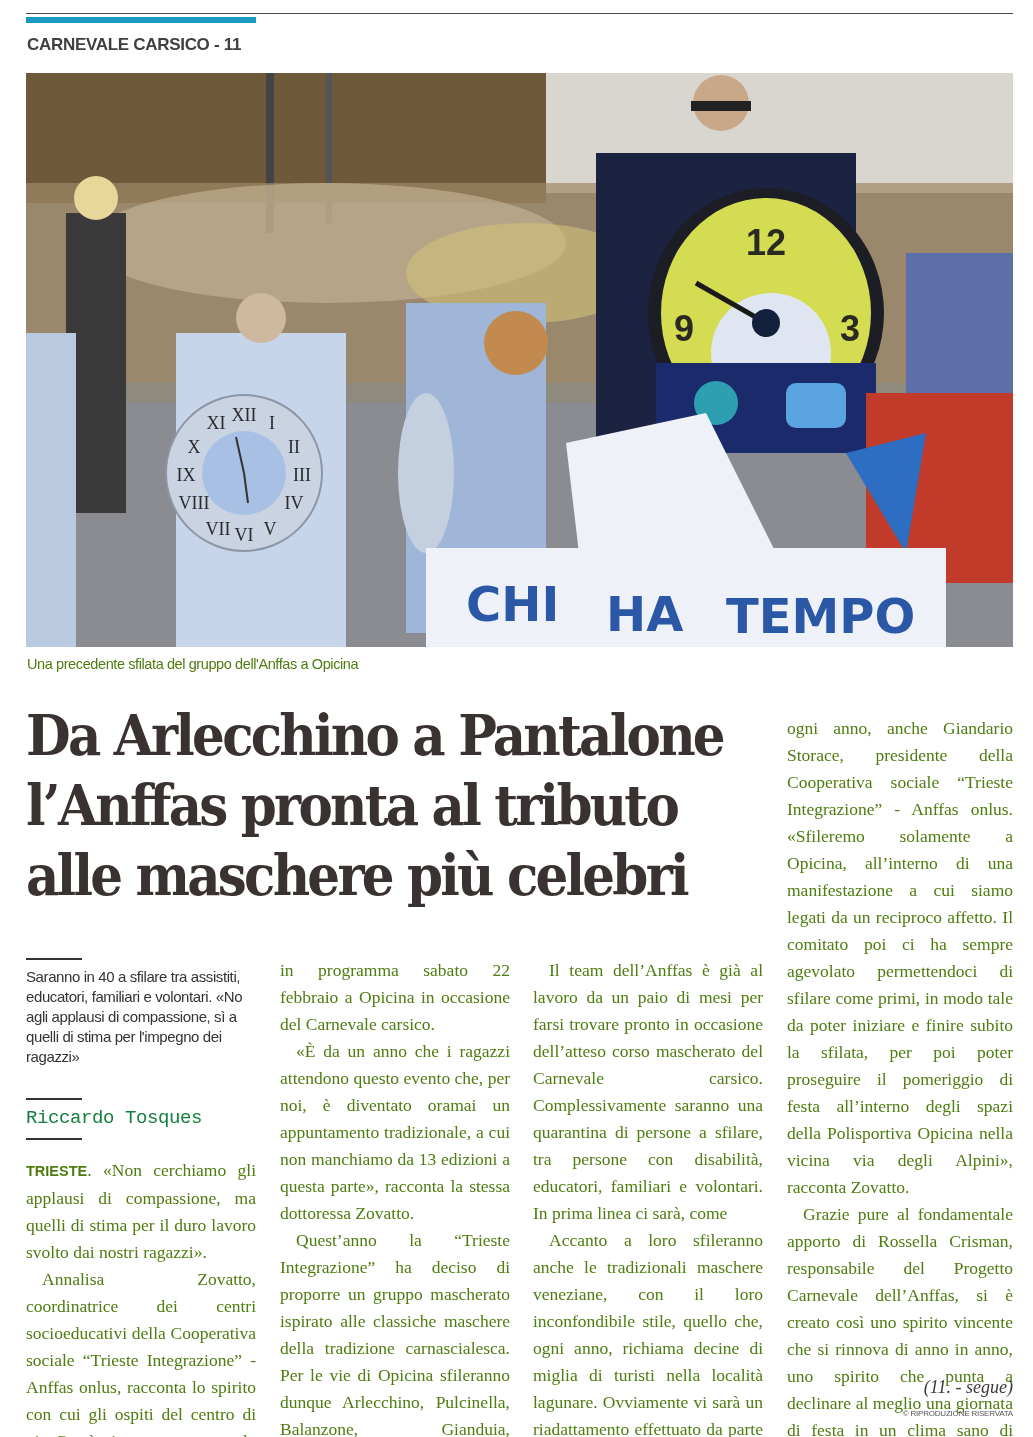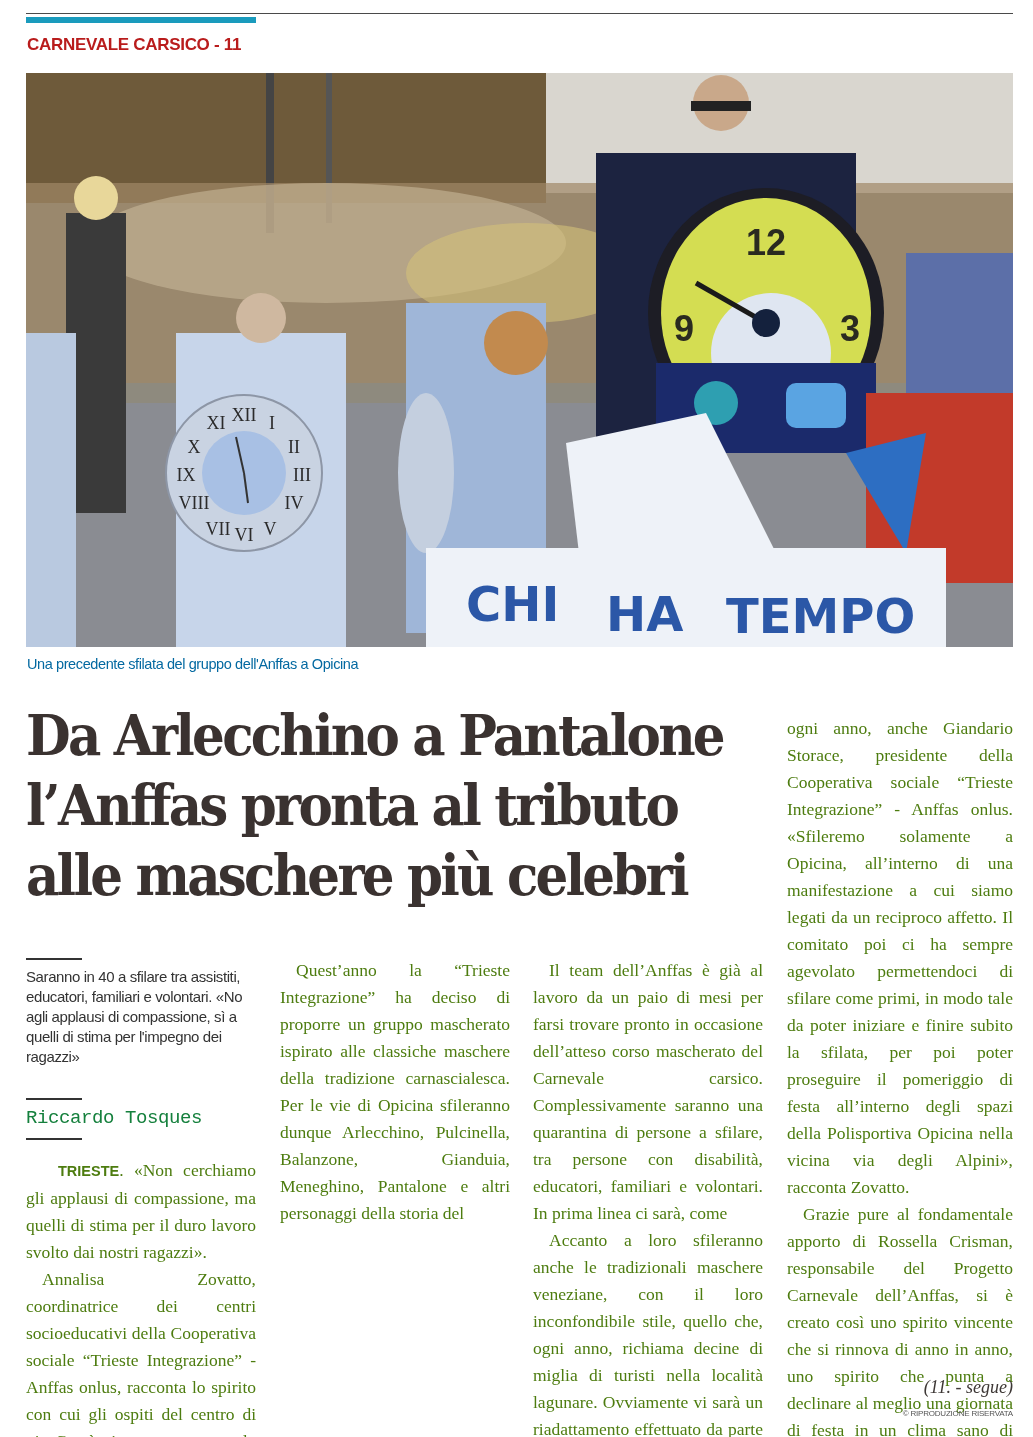--- a/index.html
+++ b/index.html
@@ -1,43 +1,43 @@
 <!DOCTYPE html>
 <html><head>
 <meta charset="utf-8">
 <style>
   html, body { margin: 0; padding: 0; background: #ffffff; }
   body { width: 1033px; height: 1437px; position: relative; overflow: hidden; color: #3a3432; }
   .top-rule { position: absolute; left: 26px; top: 13px; width: 987px; height: 1px; background: #4a4a4a; }
   .accent-bar { position: absolute; left: 26px; top: 17px; width: 230px; height: 6px; background: #1a9bbd; }
-  .kicker { position: absolute; left: 27px; top: 35px; font-family: "Liberation Sans", sans-serif; font-weight: bold; font-size: 17px; letter-spacing: -0.3px; color: #b91c1c; }
+  .kicker { position: absolute; left: 27px; top: 35px; font-family: "Liberation Sans", sans-serif; font-weight: bold; font-size: 17px; letter-spacing: -0.3px; color: #404040; }
 
   .photo { position: absolute; left: 26px; top: 73px; width: 987px; height: 574px; overflow: hidden;
            background: linear-gradient(180deg, #6b5a3e 0%, #8c7a5a 20%, #a89d8a 35%, #8a8f9a 55%, #7a7f8c 75%, #6f7380 100%); }
   .photo svg { display: block; }
-  .caption { position: absolute; left: 27px; top: 656px; font-family: "Liberation Sans", sans-serif; font-size: 14.5px; letter-spacing: -0.4px; color: #0369a1; }
+  .caption { position: absolute; left: 27px; top: 656px; font-family: "Liberation Sans", sans-serif; font-size: 14.5px; letter-spacing: -0.4px; color: #4d7c0f; }
 
   .headline { position: absolute; left: 26px; top: 700px; width: 750px; font-family: "DejaVu Serif", serif; font-weight: bold; font-size: 56px; line-height: 70px; letter-spacing: -3px; color: #3a3230; transform: scaleX(0.92); transform-origin: left top; }
   .headline div { white-space: nowrap; }
 
   .short-rule { height: 2px; width: 56px; background: #333; }
   .deck-rule1 { position: absolute; left: 26px; top: 958px; }
   .deck { position: absolute; left: 26px; top: 967px; width: 235px; font-family: "Liberation Sans", sans-serif; font-size: 15px; line-height: 20px; letter-spacing: -0.4px; color: #333; }
   .deck-rule2 { position: absolute; left: 26px; top: 1098px; }
   .byline { position: absolute; left: 26px; top: 1107px; font-family: Liberation Mono, monospace; font-size: 19px; letter-spacing: -0.4px; color: #15803d; }
   .deck-rule3 { position: absolute; left: 26px; top: 1138px; }
 
   .col { position: absolute; font-family: "Liberation Serif", serif; font-size: 17.5px; line-height: 27px; color: #4d7c0f; text-align: justify; }
   .col p { margin: 0; }
   .col p.indent { text-indent: 16px; }
   .c1 { left: 26px; top: 1157px; width: 230px; }
   .c2 { left: 280px; top: 957px; width: 230px; }
   .c3 { left: 533px; top: 957px; width: 230px; }
   .c4 { left: 787px; top: 715px; width: 226px; }
-  .dateline { font-family: "Liberation Sans", sans-serif; font-weight: bold; font-size: 14.5px; margin-left: 32px; }
+  .dateline { font-family: "Liberation Sans", sans-serif; font-weight: bold; font-size: 14.5px; }
   .segue { position: absolute; right: 20px; top: 1377px; font-family: "Liberation Serif", serif; font-style: italic; font-size: 18px; color: #3d3735; }
   .copyright { position: absolute; right: 20px; top: 1409px; font-family: "Liberation Sans", sans-serif; font-size: 8px; color: #555; letter-spacing: -0.2px; }
 </style>
 </head>
 <body>
 
 <div class="top-rule"></div>
 <div class="accent-bar"></div>
 <div class="kicker">CARNEVALE CARSICO - 11</div>
 
@@ -133,20 +133,22 @@
 <div class="short-rule deck-rule2"></div>
 <div class="byline">Riccardo Tosques</div>
 <div class="short-rule deck-rule3"></div>
 
 <div class="col c1">
   <p><span class="dateline">TRIESTE</span><span>. «Non cerchiamo gli applausi di compassione, ma quelli di stima per il duro lavoro svolto dai nostri ragazzi».</span></p>
   <p class="indent">Annalisa Zovatto, coordinatrice dei centri socioeducativi della Cooperativa sociale “Trieste Integrazione” - Anffas onlus, racconta lo spirito con cui gli ospiti del centro di via Cantù si stanno preparando alla sfilata</p>
 </div>
 
 <div class="col c2">
+  <p>in programma sabato 22 febbraio a Opicina in occasione del Carnevale carsico.</p>
+  <p class="indent">«È da un anno che i ragazzi attendono questo evento che, per noi, è diventato oramai un appuntamento tradizionale, a cui non manchiamo da 13 edizioni a questa parte», racconta la stessa dottoressa Zovatto.</p>
   <p class="indent">Quest’anno la “Trieste Integrazione” ha deciso di proporre un gruppo mascherato ispirato alle classiche maschere della tradizione carnascialesca. Per le vie di Opicina sfileranno dunque Arlecchino, Pulcinella, Balanzone, Gianduia, Meneghino, Pantalone e altri personaggi della storia del</p>
 </div>
 
 <div class="col c3">
   <p class="indent">Il team dell’Anffas è già al lavoro da un paio di mesi per farsi trovare pronto in occasione dell’atteso corso mascherato del Carnevale carsico. Complessivamente saranno una quarantina di persone a sfilare, tra persone con disabilità, educatori, familiari e volontari. In prima linea ci sarà, come</p>
   <p class="indent">Accanto a loro sfileranno anche le tradizionali maschere veneziane, con il loro inconfondibile stile, quello che, ogni anno, richiama decine di miglia di turisti nella località lagunare. Ovviamente vi sarà un riadattamento effettuato da parte del gruppo triestino.</p>
 </div>
 
 <div class="col c4">
   <p>ogni anno, anche Giandario Storace, presidente della Cooperativa sociale “Trieste Integrazione” - Anffas onlus. «Sfileremo solamente a Opicina, all’interno di una manifestazione a cui siamo legati da un reciproco affetto. Il comitato poi ci ha sempre agevolato permettendoci di sfilare come primi, in modo tale da poter iniziare e finire subito la sfilata, per poi poter proseguire il pomeriggio di festa all’interno degli spazi della Polisportiva Opicina nella vicina via degli Alpini», racconta Zovatto.</p>

